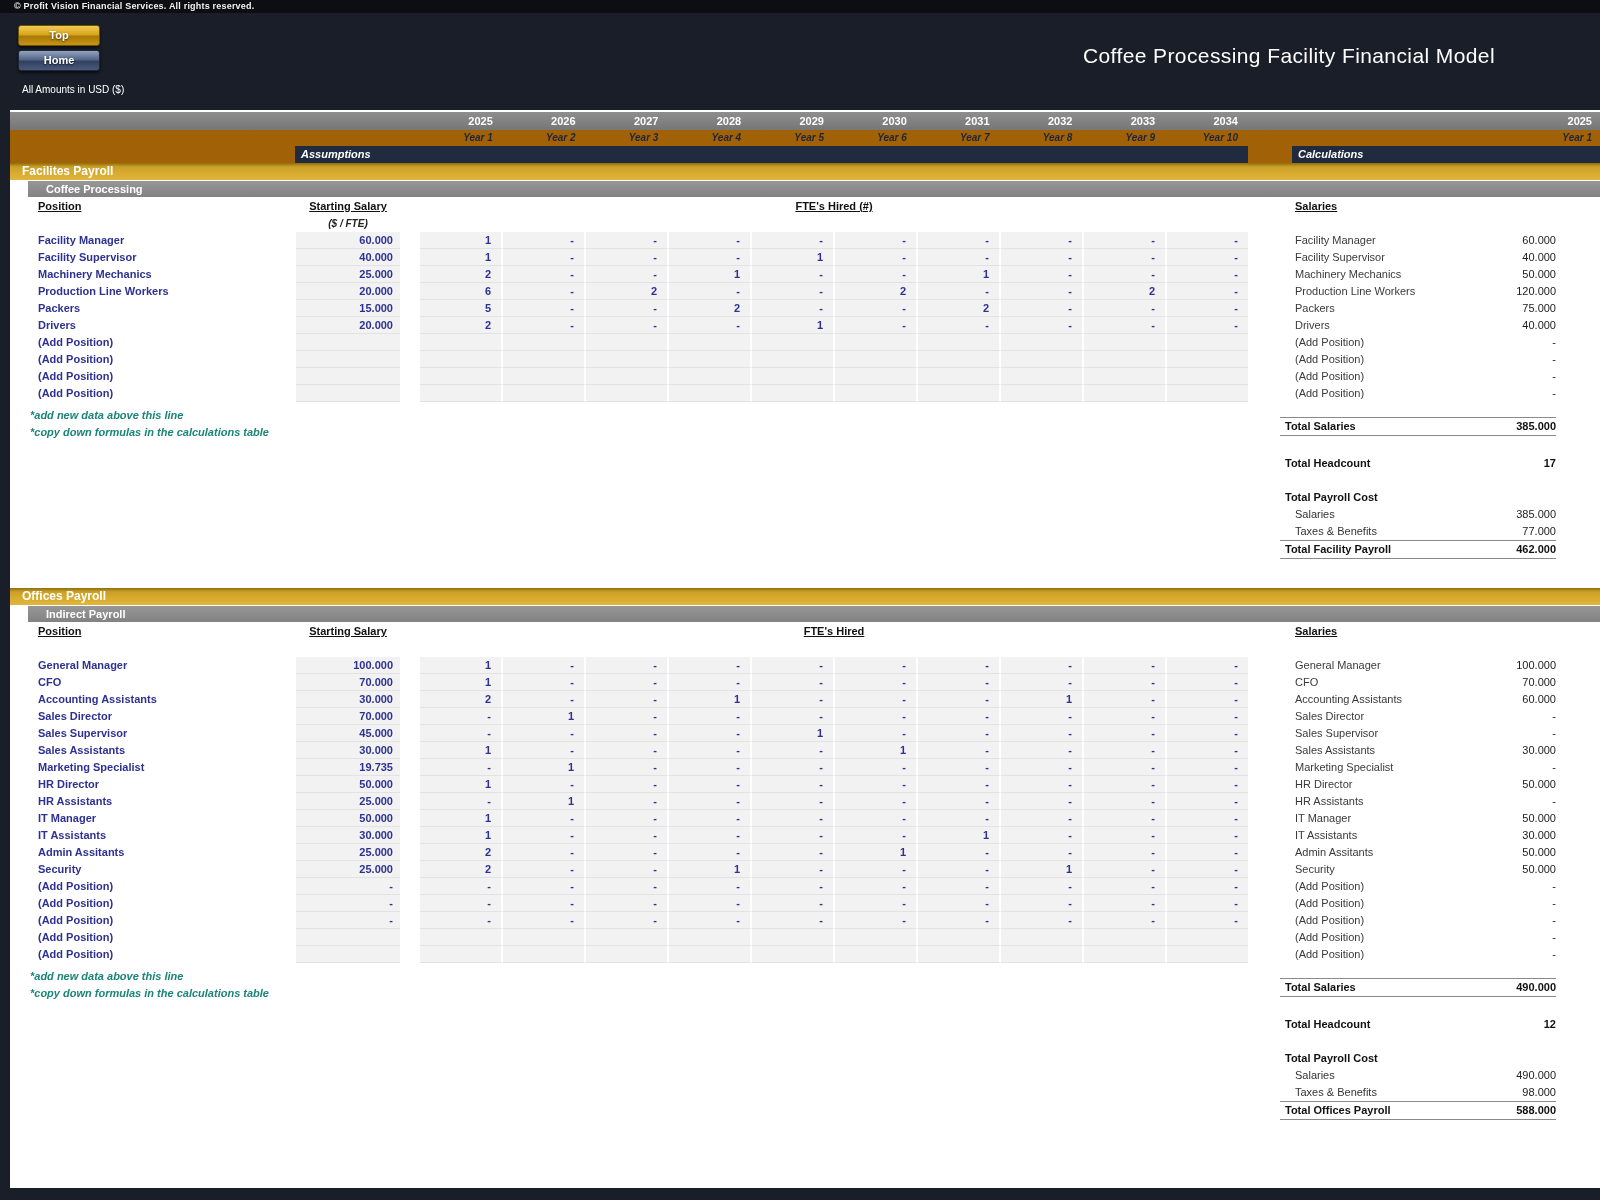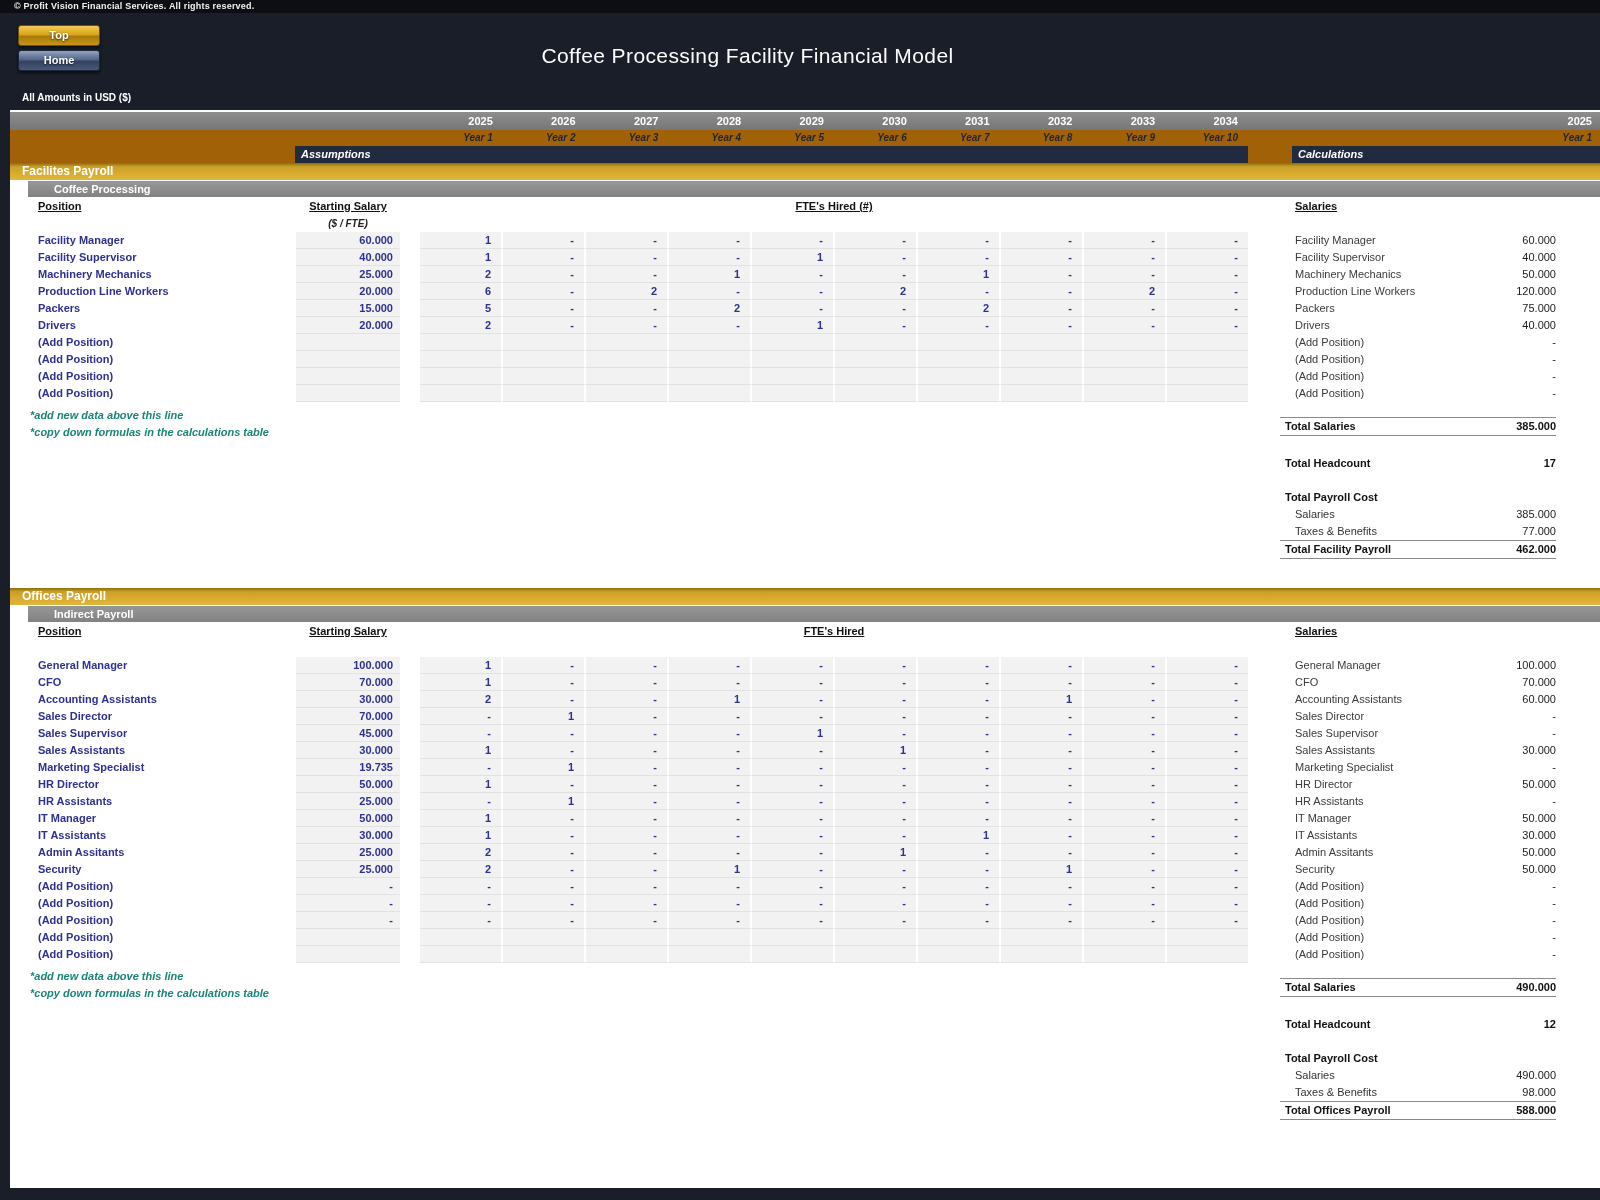--- a/index.html
+++ b/index.html
@@ -7,22 +7,22 @@
         font-family:"Liberation Sans",sans-serif;}
   
   #topHeader{position:absolute;left:0;top:0;width:1600px;height:110px;background:var(--navy);}
   #copyStrip{position:absolute;left:0;top:0;width:1600px;height:13px;background:#0c0e13;}
   #copyright{position:absolute;left:14px;top:1px;color:#f2f2f2;font-size:9px;font-weight:bold;letter-spacing:.2px;}
   .navBtn{position:absolute;left:18px;width:80px;height:19px;border-radius:3px;
           font-size:11px;font-weight:bold;color:#fff;text-align:center;line-height:19px;
           text-shadow:0 1px 2px rgba(0,0,0,.7);box-shadow:0 2px 3px rgba(0,0,0,.6);cursor:pointer;}
   #btnTop{top:25px;background:linear-gradient(180deg,#f3cc52 0%,#d8a41c 45%,#a87a08 55%,#c79415 100%);border:1px solid #6b5208;}
   #btnHome{top:50px;background:linear-gradient(180deg,#93a3bd 0%,#54668a 45%,#33425f 55%,#49597a 100%);border:1px solid #1c2739;}
-  #mainTitle{position:absolute;left:0;top:44px;width:1495px;text-align:center;color:#fdfdfd;font-size:21px;letter-spacing:.4px;}
-  #amountsNote{position:absolute;left:22px;top:92px;color:#fff;font-size:10px;font-weight:bold;}
+  #mainTitle{position:absolute;left:0;top:44px;width:1495px;text-align:right;color:#fdfdfd;font-size:21px;letter-spacing:.4px;}
+  #amountsNote{position:absolute;left:22px;top:84px;color:#fff;font-size:10px;font-weight:normal;}
   
   #leftStrip{position:absolute;left:0;top:110px;width:10px;height:1078px;background:var(--navy);}
   #bottomBar{position:absolute;left:0;top:1188px;width:1600px;height:12px;background:var(--navy);}
   
   #payrollBar{position:absolute;left:10px;top:112px;width:1590px;height:18px;
               background:linear-gradient(180deg,#8e8e8e,#767676);}
   #payrollLabel{position:absolute;left:6px;top:16px;color:#fff;font-size:13px;font-weight:bold;line-height:18px;}
   .colTrack{position:absolute;left:410px;width:828px;height:100%;display:flex;}
   .colTrack div{flex:1;text-align:right;padding-right:10px;box-sizing:border-box;}
   #payrollBar .colTrack div{color:#fff;font-size:11px;font-weight:bold;line-height:18px;}
@@ -35,21 +35,21 @@
            font-size:11px;font-weight:bold;font-style:italic;line-height:17px;padding-left:6px;box-sizing:border-box;}
   #assumTab{left:295px;width:953px;}
   #calcTab{left:1292px;width:308px;}
   
   .section{position:absolute;left:0;width:1600px;}
   .goldBand{position:absolute;left:10px;top:0;width:1590px;height:17px;
             background:linear-gradient(180deg,#8e6c08 0%,#caa02a 22%,#d9ab2e 60%,#dfb63e 100%);
             color:#fff;font-size:12px;font-weight:bold;line-height:17px;padding-left:12px;box-sizing:border-box;}
   .subBand{position:absolute;left:28px;top:18px;width:1572px;height:16px;
            background:linear-gradient(180deg,#979797,#828282);
-           color:#fff;font-size:11px;font-weight:bold;line-height:16px;padding-left:26px;box-sizing:border-box;}
+           color:#fff;font-size:11px;font-weight:bold;line-height:16px;padding-left:18px;box-sizing:border-box;}
   .colHead{position:absolute;top:35px;height:17px;font-size:11px;font-weight:bold;color:#111;
            text-decoration:underline;line-height:17px;}
   .posHead{left:38px;}
   .salHead{left:296px;width:104px;text-align:center;}
   .fteHead{left:420px;width:828px;text-align:center;}
   .calcHead{left:1295px;}
   .unitRow{position:absolute;top:52px;left:296px;width:104px;height:17px;text-align:center;
            font-size:10px;font-weight:bold;font-style:italic;color:#222;line-height:17px;}
   .drow{position:absolute;left:0;width:1600px;height:17px;}
   .pos{position:absolute;left:38px;width:250px;font-size:11px;font-weight:bold;color:var(--blue);line-height:17px;cursor:cell;}

